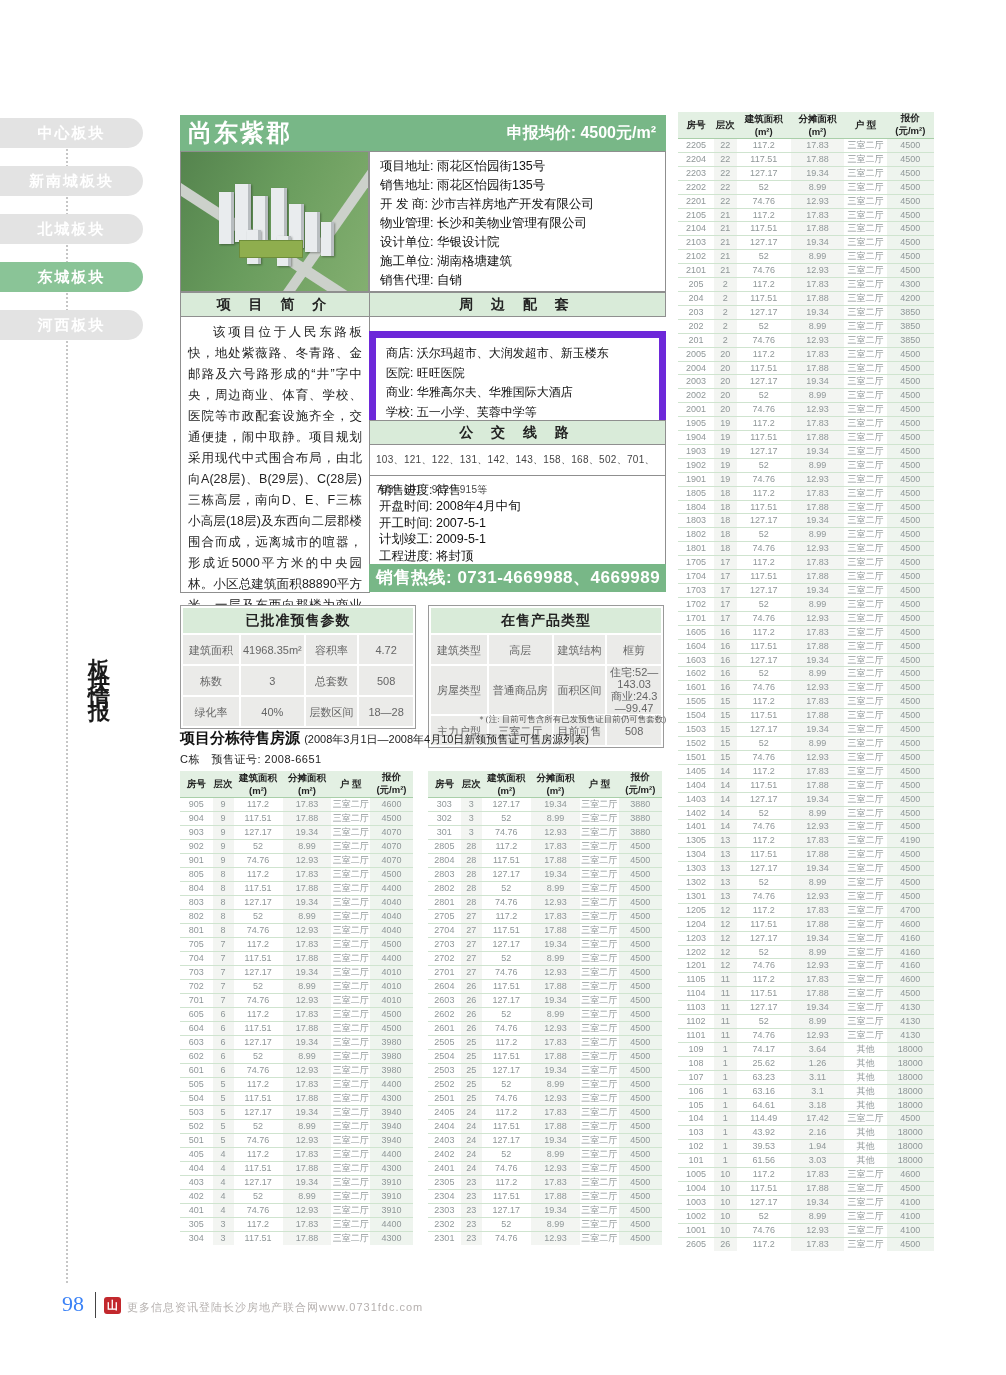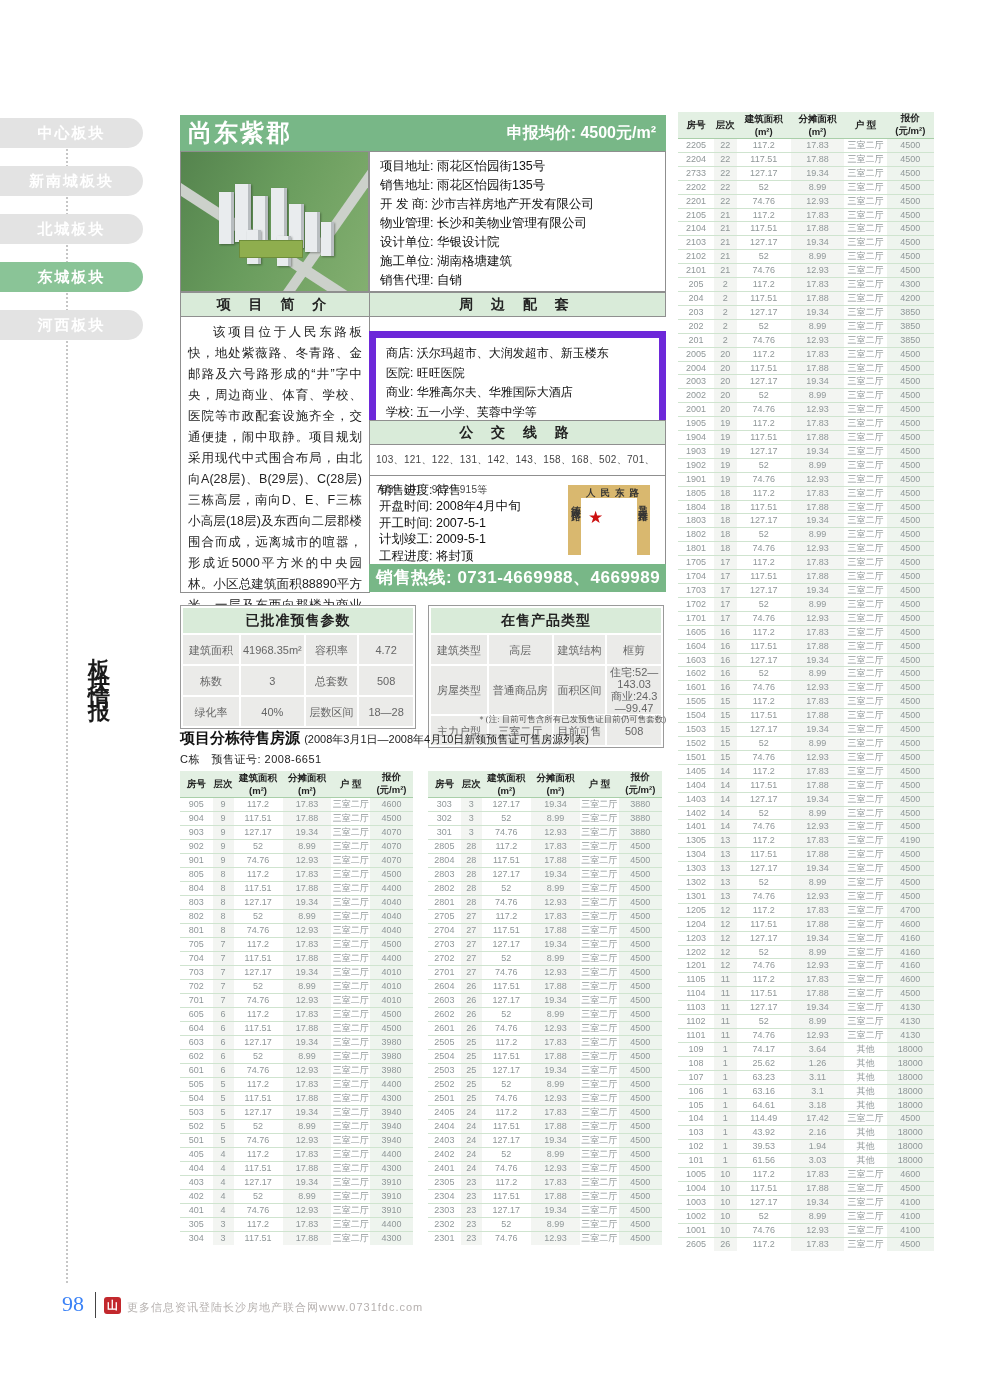--- a/index.html
+++ b/index.html
@@ -167,29 +167,20 @@
   <div class="bus-box">103、121、122、131、142、143、158、168、502、701、703、801、912、915等</div>
 
   <div class="sales-box">
     <div class="sales-fields">
         <div>销售进度: 待售</div>
         <div>开盘时间: 2008年4月中旬</div>
         <div>开工时间: 2007-5-1</div>
         <div>计划竣工: 2009-5-1</div>
         <div>工程进度: 将封顶</div>
       </div>
-    <div class="map">
-      <span class="bar bar-top"></span>
-      <span class="bar bar-left"></span>
-      <span class="bar bar-right"></span>
-      <span class="lbl lbl-top">人民东路</span>
-      <span class="lbl lbl-left">德政路</span>
-      <span class="lbl lbl-right">马王堆路</span>
-      <span class="star">★</span>
-    </div>
   </div>
 
   <div class="hotline">销售热线: 0731-4669988、4669989</div>
 
   <table class="param-table left">
     <colgroup>
         <col style="width:25%">
         <col style="width:28%">
         <col style="width:23%">
         <col style="width:24%">
@@ -851,21 +842,21 @@
         </tr>
         <tr>
           <td>2204</td>
           <td>22</td>
           <td>117.51</td>
           <td>17.88</td>
           <td>三室二厅</td>
           <td>4500</td>
         </tr>
         <tr>
-          <td>2733</td>
+          <td>2203</td>
           <td>22</td>
           <td>127.17</td>
           <td>19.34</td>
           <td>三室二厅</td>
           <td>4500</td>
         </tr>
         <tr>
           <td>2202</td>
           <td>22</td>
           <td>52</td>

